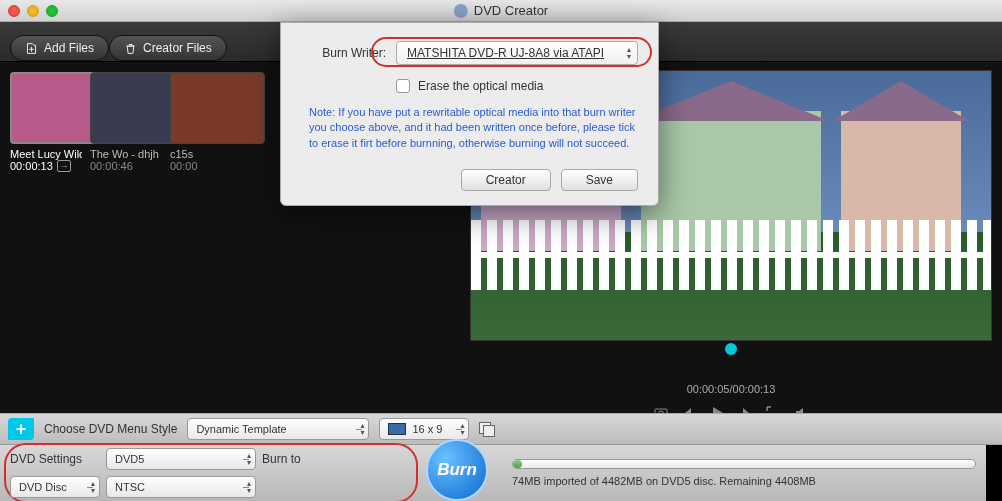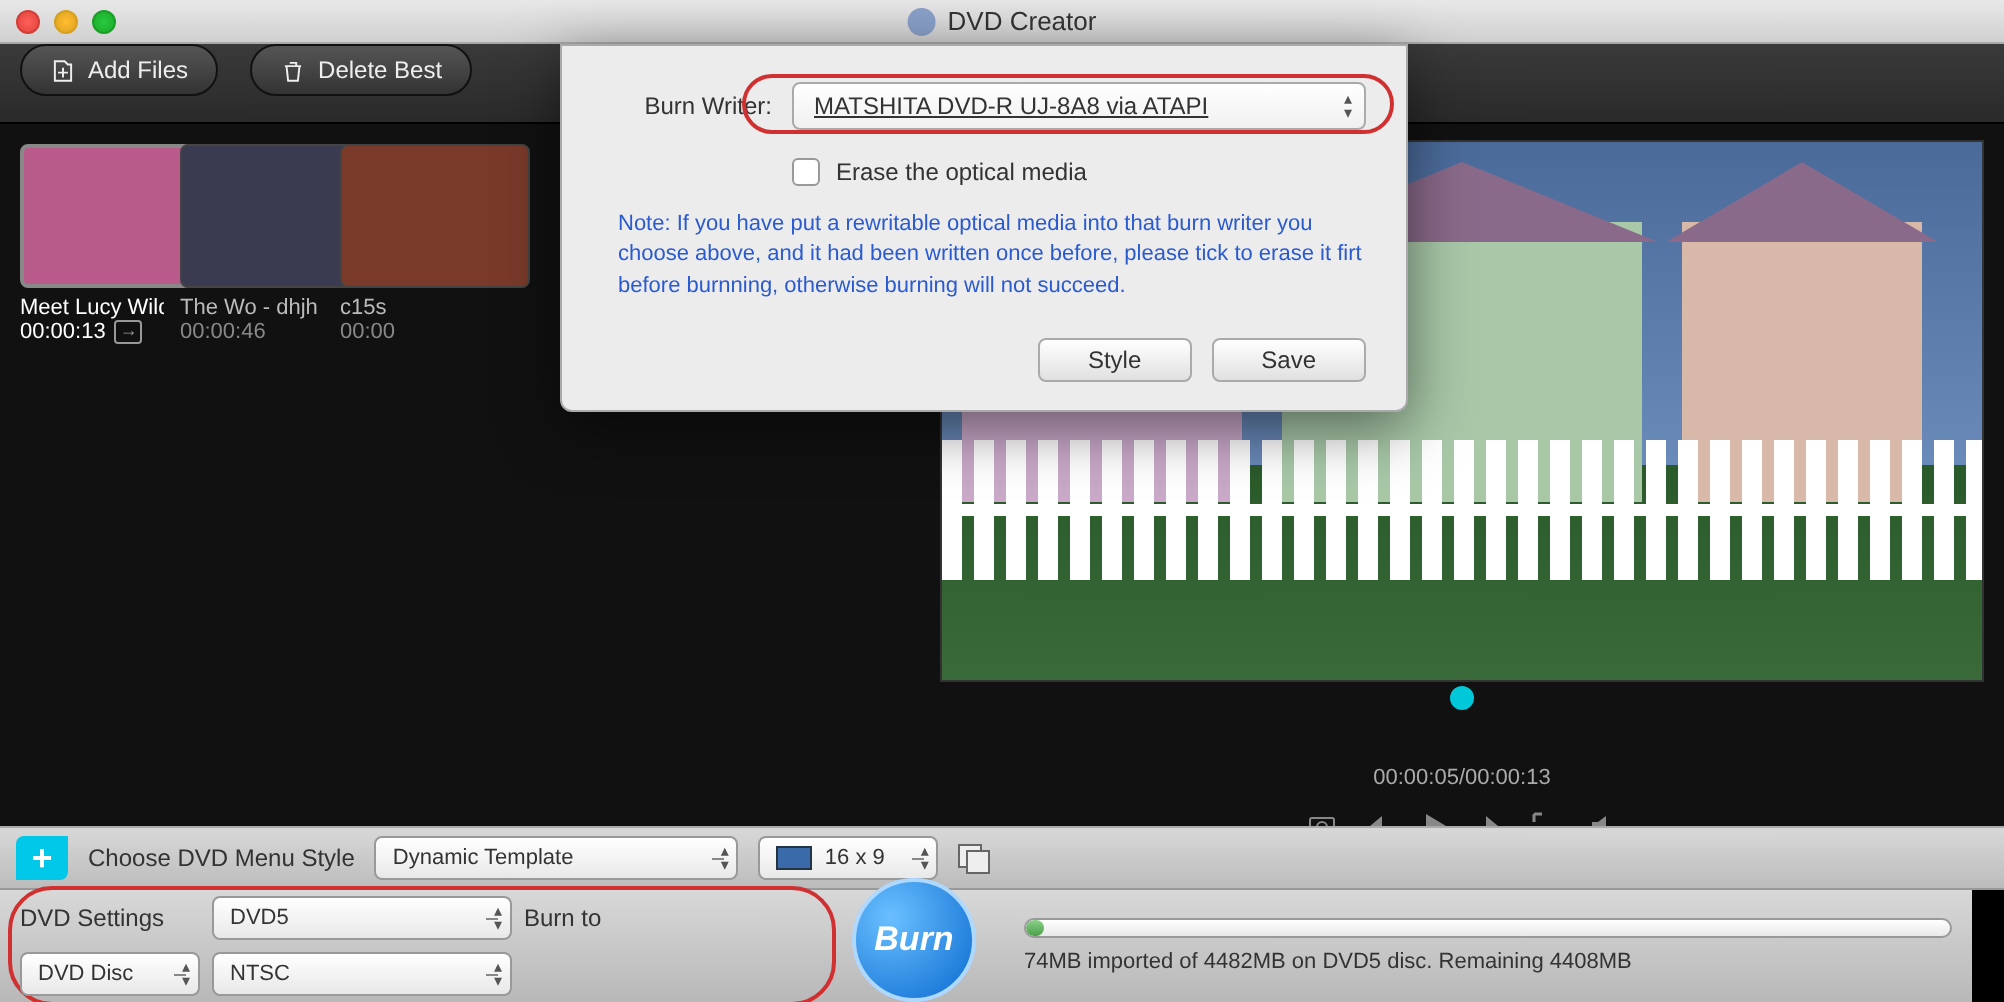--- a/index.html
+++ b/index.html
@@ -9,21 +9,21 @@
 .titlebar { height: 22px; background: linear-gradient(#e8e8e8,#d0d0d0); border-bottom: 1px solid #aaa; display: flex; align-items: center; padding: 0 8px; position: relative; }
 .traffic { display: flex; gap: 7px; }
 .traffic span { width: 12px; height: 12px; border-radius: 50%; }
 .tl-close{background:radial-gradient(#ff5f57,#e0443e);border:1px solid #d43d36;}
 .tl-min{background:radial-gradient(#ffbd2e,#dea123);border:1px solid #d6a01f;}
 .tl-max{background:radial-gradient(#28c840,#1aab29);border:1px solid #1a9e28;}
 .title-center { position: absolute; left: 50%; transform: translateX(-50%); display: flex; align-items: center; gap: 6px; font-size: 13px; color: #333; }
 .title-icon { width: 14px; height: 14px; border-radius: 50%; background: #8aa0c8; display: inline-block; }
 
 
-.toolbar { height: 40px; background: linear-gradient(#3a3a3a,#2a2a2a); display: flex; align-items: flex-start; padding: 0 10px; gap: 16px; border-bottom: 1px solid #000; }
+.toolbar { height: 40px; background: linear-gradient(#3a3a3a,#2a2a2a); display: flex; align-items: flex-end; padding: 0 10px; gap: 0; border-bottom: 1px solid #000; }
 .tbtn { height: 26px; padding: 0 14px; border-radius: 13px; background: linear-gradient(#555,#333); color: #eee; font-size: 12px; display: inline-flex; align-items: center; gap: 6px; border: 1px solid #111; cursor: pointer; }
 .tbtn svg{width:13px;height:13px;fill:#eee;}
 
 
 .main { position: absolute; top: 62px; left: 0; right: 0; bottom: 88px; background: #111; display: flex; }
 .left { flex: 0 0 470px; padding: 10px; }
 .thumbs { display: flex; gap: 8px; }
 .thumb { width: 72px; }
 .thumb-img { width: 95px; height: 72px; border-radius: 4px; background: #345; border: 1px solid #444; }
 .thumb.sel .thumb-img { border: 2px solid #888; background:#b85a8a; }
@@ -75,21 +75,21 @@
 .settings-block{display:grid;grid-template-columns:90px 150px 150px;grid-template-rows:24px 24px;gap:4px 6px;align-items:center;position:relative;}
 .red-oval{position:absolute;left:-6px;top:-4px;right:-6px;bottom:-4px;border:2px solid #d03030;border-radius:22px;pointer-events:none;}
 .lbl{font-size:12px;}
 .burnbtn{width:62px;height:62px;border-radius:50%;background:radial-gradient(circle at 30% 30%,#6ac0ff,#0a6ad0);display:flex;align-items:center;justify-content:center;color:#fff;font-size:17px;font-style:italic;font-weight:600;cursor:pointer;border:2px solid #aed8ff;margin-top:-6px;}
 .progwrap{flex:1;display:flex;flex-direction:column;gap:6px;margin-left:10px;}
 .progbar{height:10px;border:1px solid #999;border-radius:5px;background:linear-gradient(#fff,#e8e8e8);position:relative;overflow:hidden;}
 .progbar-fill{position:absolute;left:0;top:0;bottom:0;width:2%;background:linear-gradient(#8ad088,#4aa048);border-radius:5px;}
 .progtxt{font-size:11px;color:#333;}
 
 
-.modal{position:absolute;left:280px;top:22px;width:424px;background:#ececec;border:1px solid #aaa;border-radius:0 0 6px 6px;box-shadow:0 8px 30px rgba(0,0,0,.5);padding:18px 20px 14px;font-size:12px;color:#333;}
+.modal{position:absolute;left:280px;top:22px;width:379px;background:#ececec;border:1px solid #aaa;border-radius:0 0 6px 6px;box-shadow:0 8px 30px rgba(0,0,0,.5);padding:18px 20px 14px;font-size:12px;color:#333;}
 .mrow{display:flex;align-items:center;gap:10px;margin-bottom:14px;}
 .mlabel{width:85px;text-align:right;}
 .writer-sel{flex:1;height:24px;background:linear-gradient(#fff,#f0f0f0);border:1px solid #aaa;border-radius:4px;padding:0 20px 0 10px;display:flex;align-items:center;position:relative;cursor:pointer;text-decoration:underline;}
 .writer-sel .arrows{position:absolute;right:6px;font-size:8px;line-height:7px;color:#555;}
 .red-oval2{position:absolute;left:90px;right:6px;top:14px;height:30px;border:2px solid #d03030;border-radius:16px;pointer-events:none;}
 .chkrow{display:flex;align-items:center;gap:8px;margin-left:95px;margin-bottom:12px;}
 .chk{width:14px;height:14px;border:1px solid #999;border-radius:3px;background:#fff;cursor:pointer;}
 .note{color:#2a5ad0;font-size:11px;line-height:1.4;margin-left:8px;margin-bottom:18px;}
 .mbtns{display:flex;justify-content:flex-end;gap:10px;}
 .mbtn{height:22px;padding:0 24px;border-radius:4px;background:linear-gradient(#fff,#e0e0e0);border:1px solid #aaa;font-size:12px;cursor:pointer;display:inline-flex;align-items:center;}
@@ -113,21 +113,21 @@
   <div class="tbtn">
     <svg viewBox="0 0 16 16">
         <path d="M3 2h6l2 2h2v10H3z M8 6v6M5 9h6" stroke="#eee" stroke-width="1.2" fill="none"></path>
       </svg>
     <span>Add Files</span>
   </div>
   <div class="tbtn">
     <svg viewBox="0 0 16 16">
         <path d="M4 5h8l-1 9H5z M3 5h10 M6 3h4v2" stroke="#eee" stroke-width="1.2" fill="none"></path>
       </svg>
-    <span>Delete Best</span>
+    <span>Creator Files</span>
   </div>
 </div>
 
 <div class="main">
   <div class="left">
     <div class="thumbs">
       <div class="thumb sel">
         <div class="thumb-img"></div>
         <div class="thumb-title">Meet Lucy Wild</div>
         <div class="thumb-time">
@@ -244,19 +244,19 @@
         <span class="arrows">▴<br>▾</span>
       </div>
   </div>
   <div class="chkrow">
     <span class="chk"></span>
     <span>Erase the optical media</span>
   </div>
   <div class="note">Note: If you have put a rewritable optical media into that burn writer you choose above, and it had been written once before, please tick to erase it firt before burnning, otherwise burning will not succeed.</div>
   <div class="mbtns">
     <div class="mbtn">
-        <span>Style</span>
+        <span>Creator</span>
       </div>
     <div class="mbtn">
         <span>Save</span>
       </div>
   </div>
 </div>
 
 </body></html>

